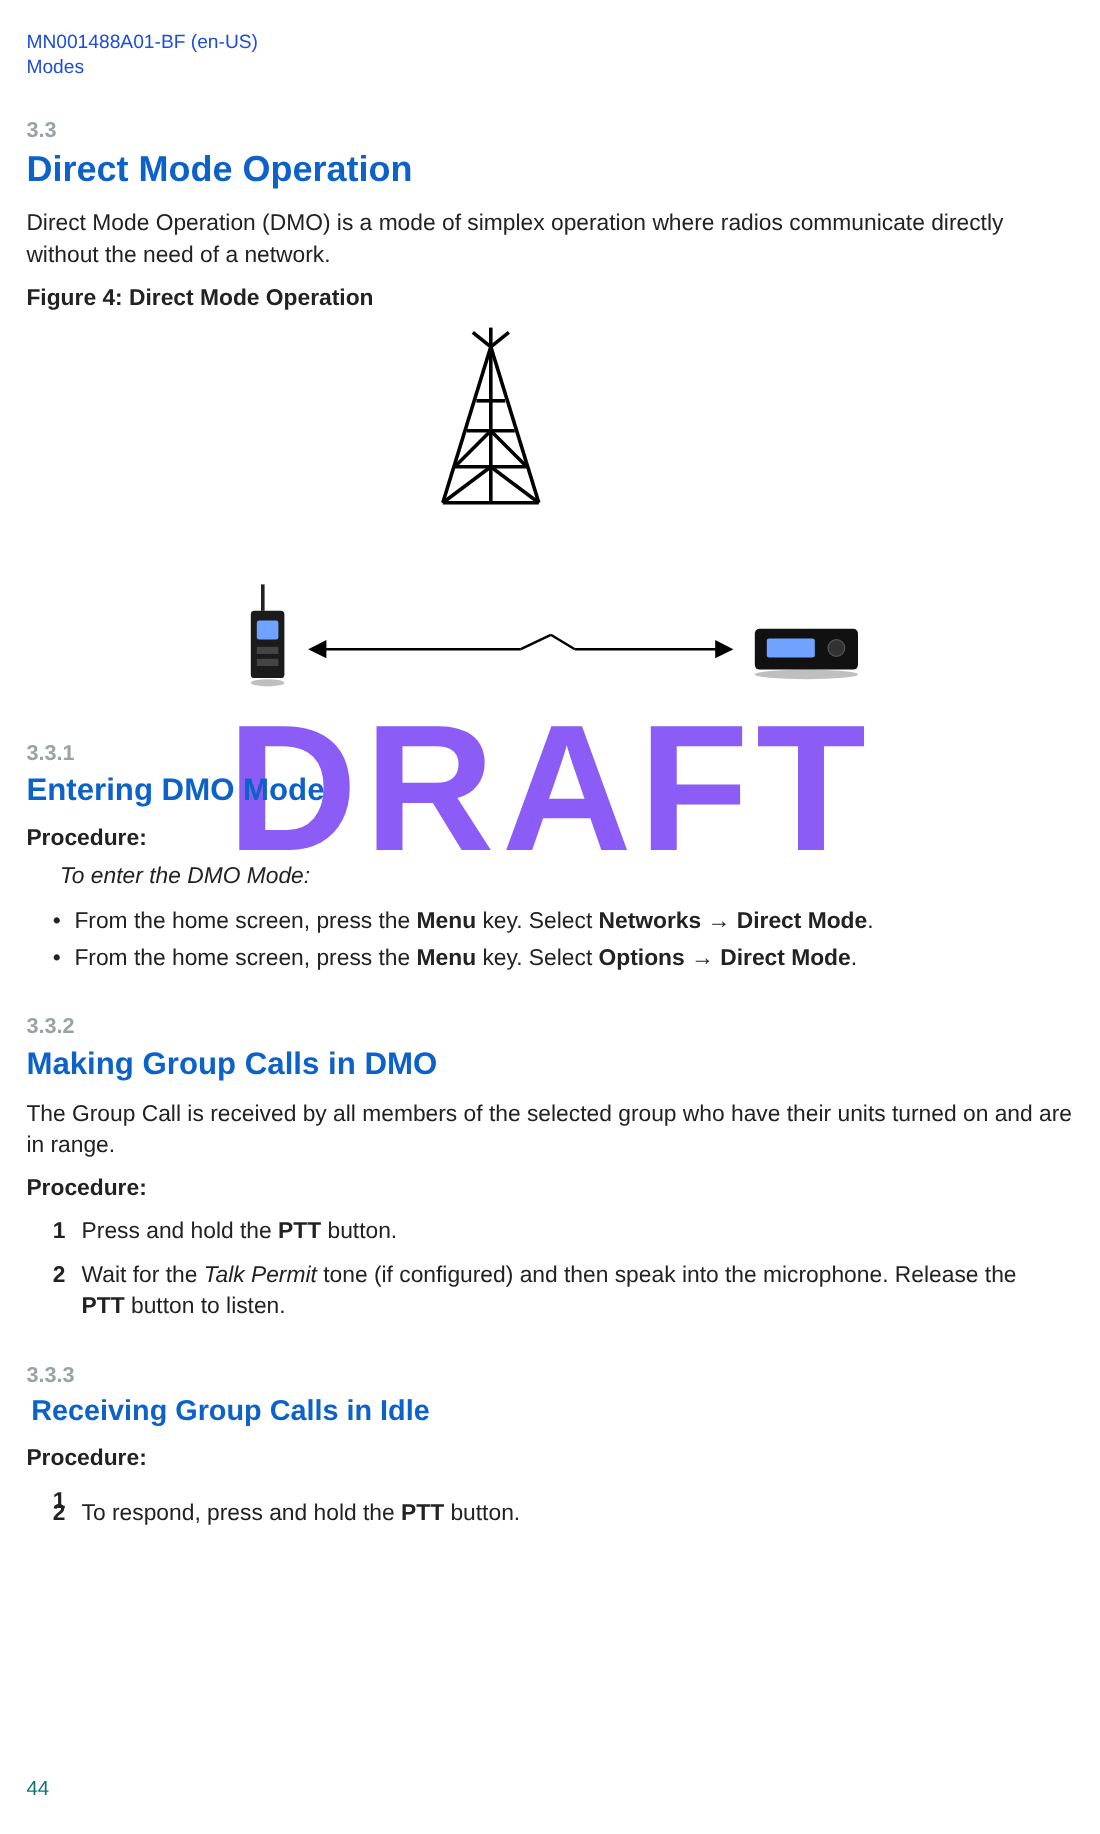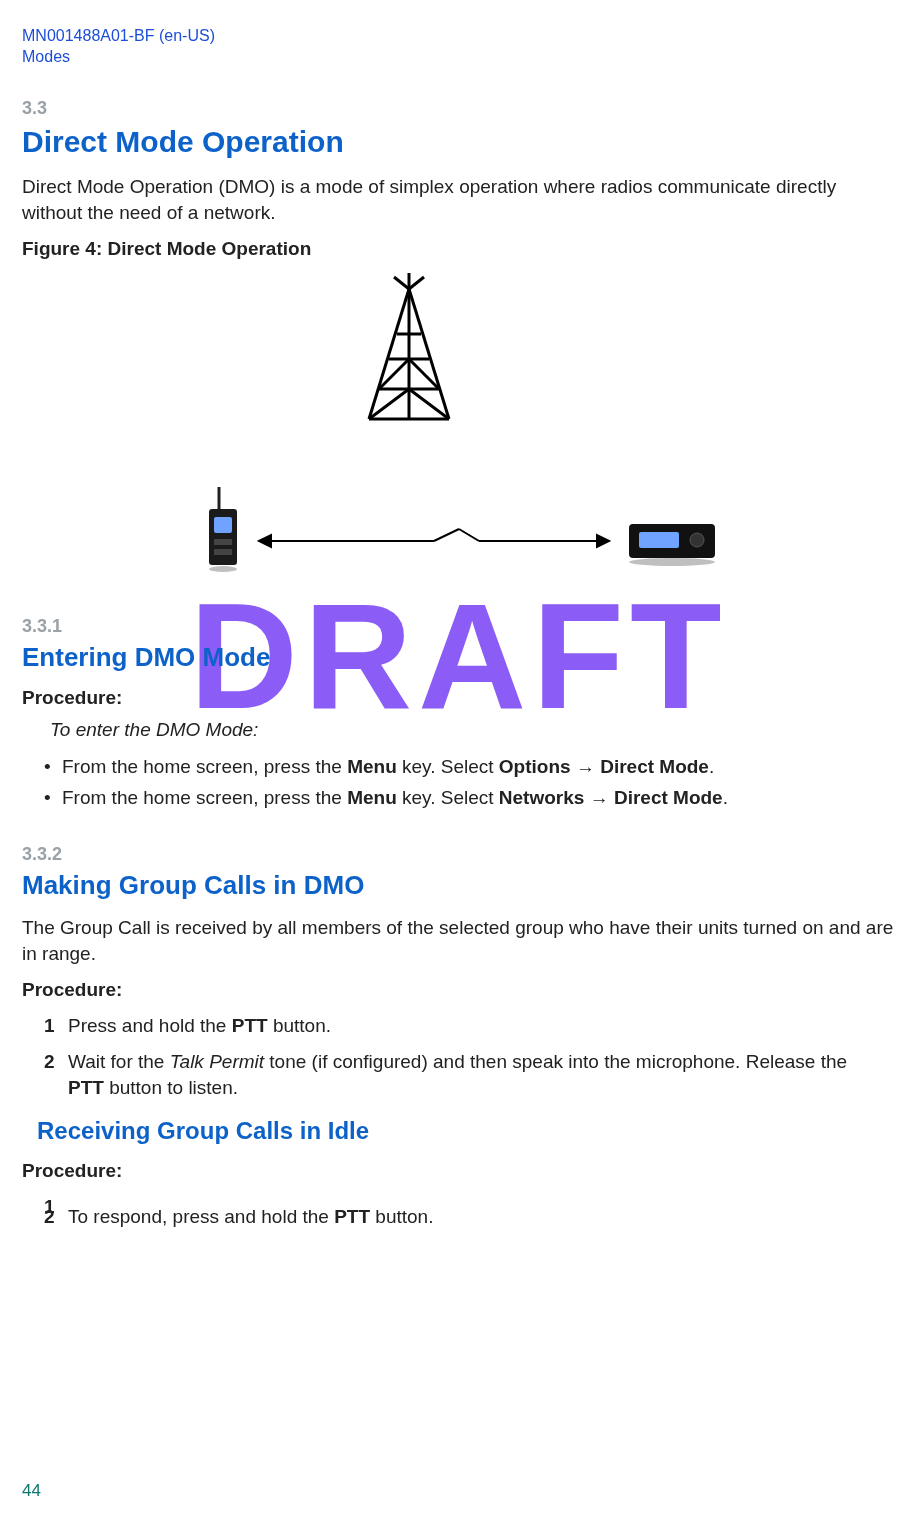--- a/index.html
+++ b/index.html
@@ -11,21 +11,21 @@
     position:relative;
     box-sizing:border-box;
     padding:26px 22px 0 22px;
     font-size:19px;
     line-height:1.35;
   }
   .hdr{font-size:16px;color:#1d4ed8;line-height:1.3;}
   .sec-num{color:#9aa1a7;font-size:18px;margin-top:28px;font-weight:600;}
   h1.blue-lg{color:#0d62c9;font-size:30px;font-weight:700;margin:2px 0 8px;}
   h2.blue-md{color:#0d62c9;font-size:26px;font-weight:700;margin:2px 0 10px;}
-  h3.blue-sm{color:#0d62c9;font-size:24px;font-weight:700;margin:2px 15px 10px;}
+  h3.blue-sm{color:#0d62c9;font-size:24px;font-weight:700;margin:2px 4px 10px;}
   p{margin:12px 0 10px;font-size:19px;}
   .fig-title{font-weight:700;font-size:19px;margin:8px 0 6px;}
   .figure{width:100%;text-align:center;margin:18px 0 18px;position:relative;}
   .watermark{
     position:absolute;
     left:0;right:0;
     top:555px;
     text-align:center;
     font-size:150px;
     font-weight:700;
@@ -114,40 +114,41 @@
       </g>
     </svg>
   </div>
 
   <div class="sec-num">3.3.1</div>
   <h2 class="blue-md">Entering DMO Mode</h2>
   <div class="proc-label">Procedure:</div>
   <div class="italic">To enter the DMO Mode:</div>
   <ul class="bullets">
     <li>
-      <span>From the home screen, press the </span><span class="b">Menu</span><span> key. Select </span><span class="b">Options</span><span> → </span><span class="b">Direct Mode</span><span>.</span>
+      <span>From the home screen, press the </span><span class="b">Menu</span><span> key. Select </span><span class="b">Networks</span><span> → </span><span class="b">Direct Mode</span><span>.</span>
     </li>
     <li>
-      <span>From the home screen, press the </span><span class="b">Menu</span><span> key. Select </span><span class="b">Networks</span><span> → </span><span class="b">Direct Mode</span><span>.</span>
+      <span>From the home screen, press the </span><span class="b">Menu</span><span> key. Select </span><span class="b">Options</span><span> → </span><span class="b">Direct Mode</span><span>.</span>
     </li>
   </ul>
 
   <div class="sec-num">3.3.2</div>
   <h2 class="blue-md">Making Group Calls in DMO</h2>
   <p>The Group Call is received by all members of the selected group who have their units turned on and are in range.</p>
   <div class="proc-label">Procedure:</div>
   <ol class="steps">
     <li>
       <span>Press and hold the </span><span class="b">PTT</span><span> button.</span>
     </li>
     <li>
       <span>Wait for the </span><span class="i">Talk Permit</span><span> tone (if configured) and then speak into the microphone. Release the </span><span class="b">PTT</span><span> button to listen.</span>
     </li>
   </ol>
 
+  <div class="sec-num">3.3.3</div>
   <h3 class="blue-sm">Receiving Group Calls in Idle</h3>
   <div class="proc-label">Procedure:</div>
   <ol class="steps">
     <li>
     </li>
     <li>
       <span>To respond, press and hold the </span><span class="b">PTT</span><span> button.</span>
     </li>
   </ol>
 

